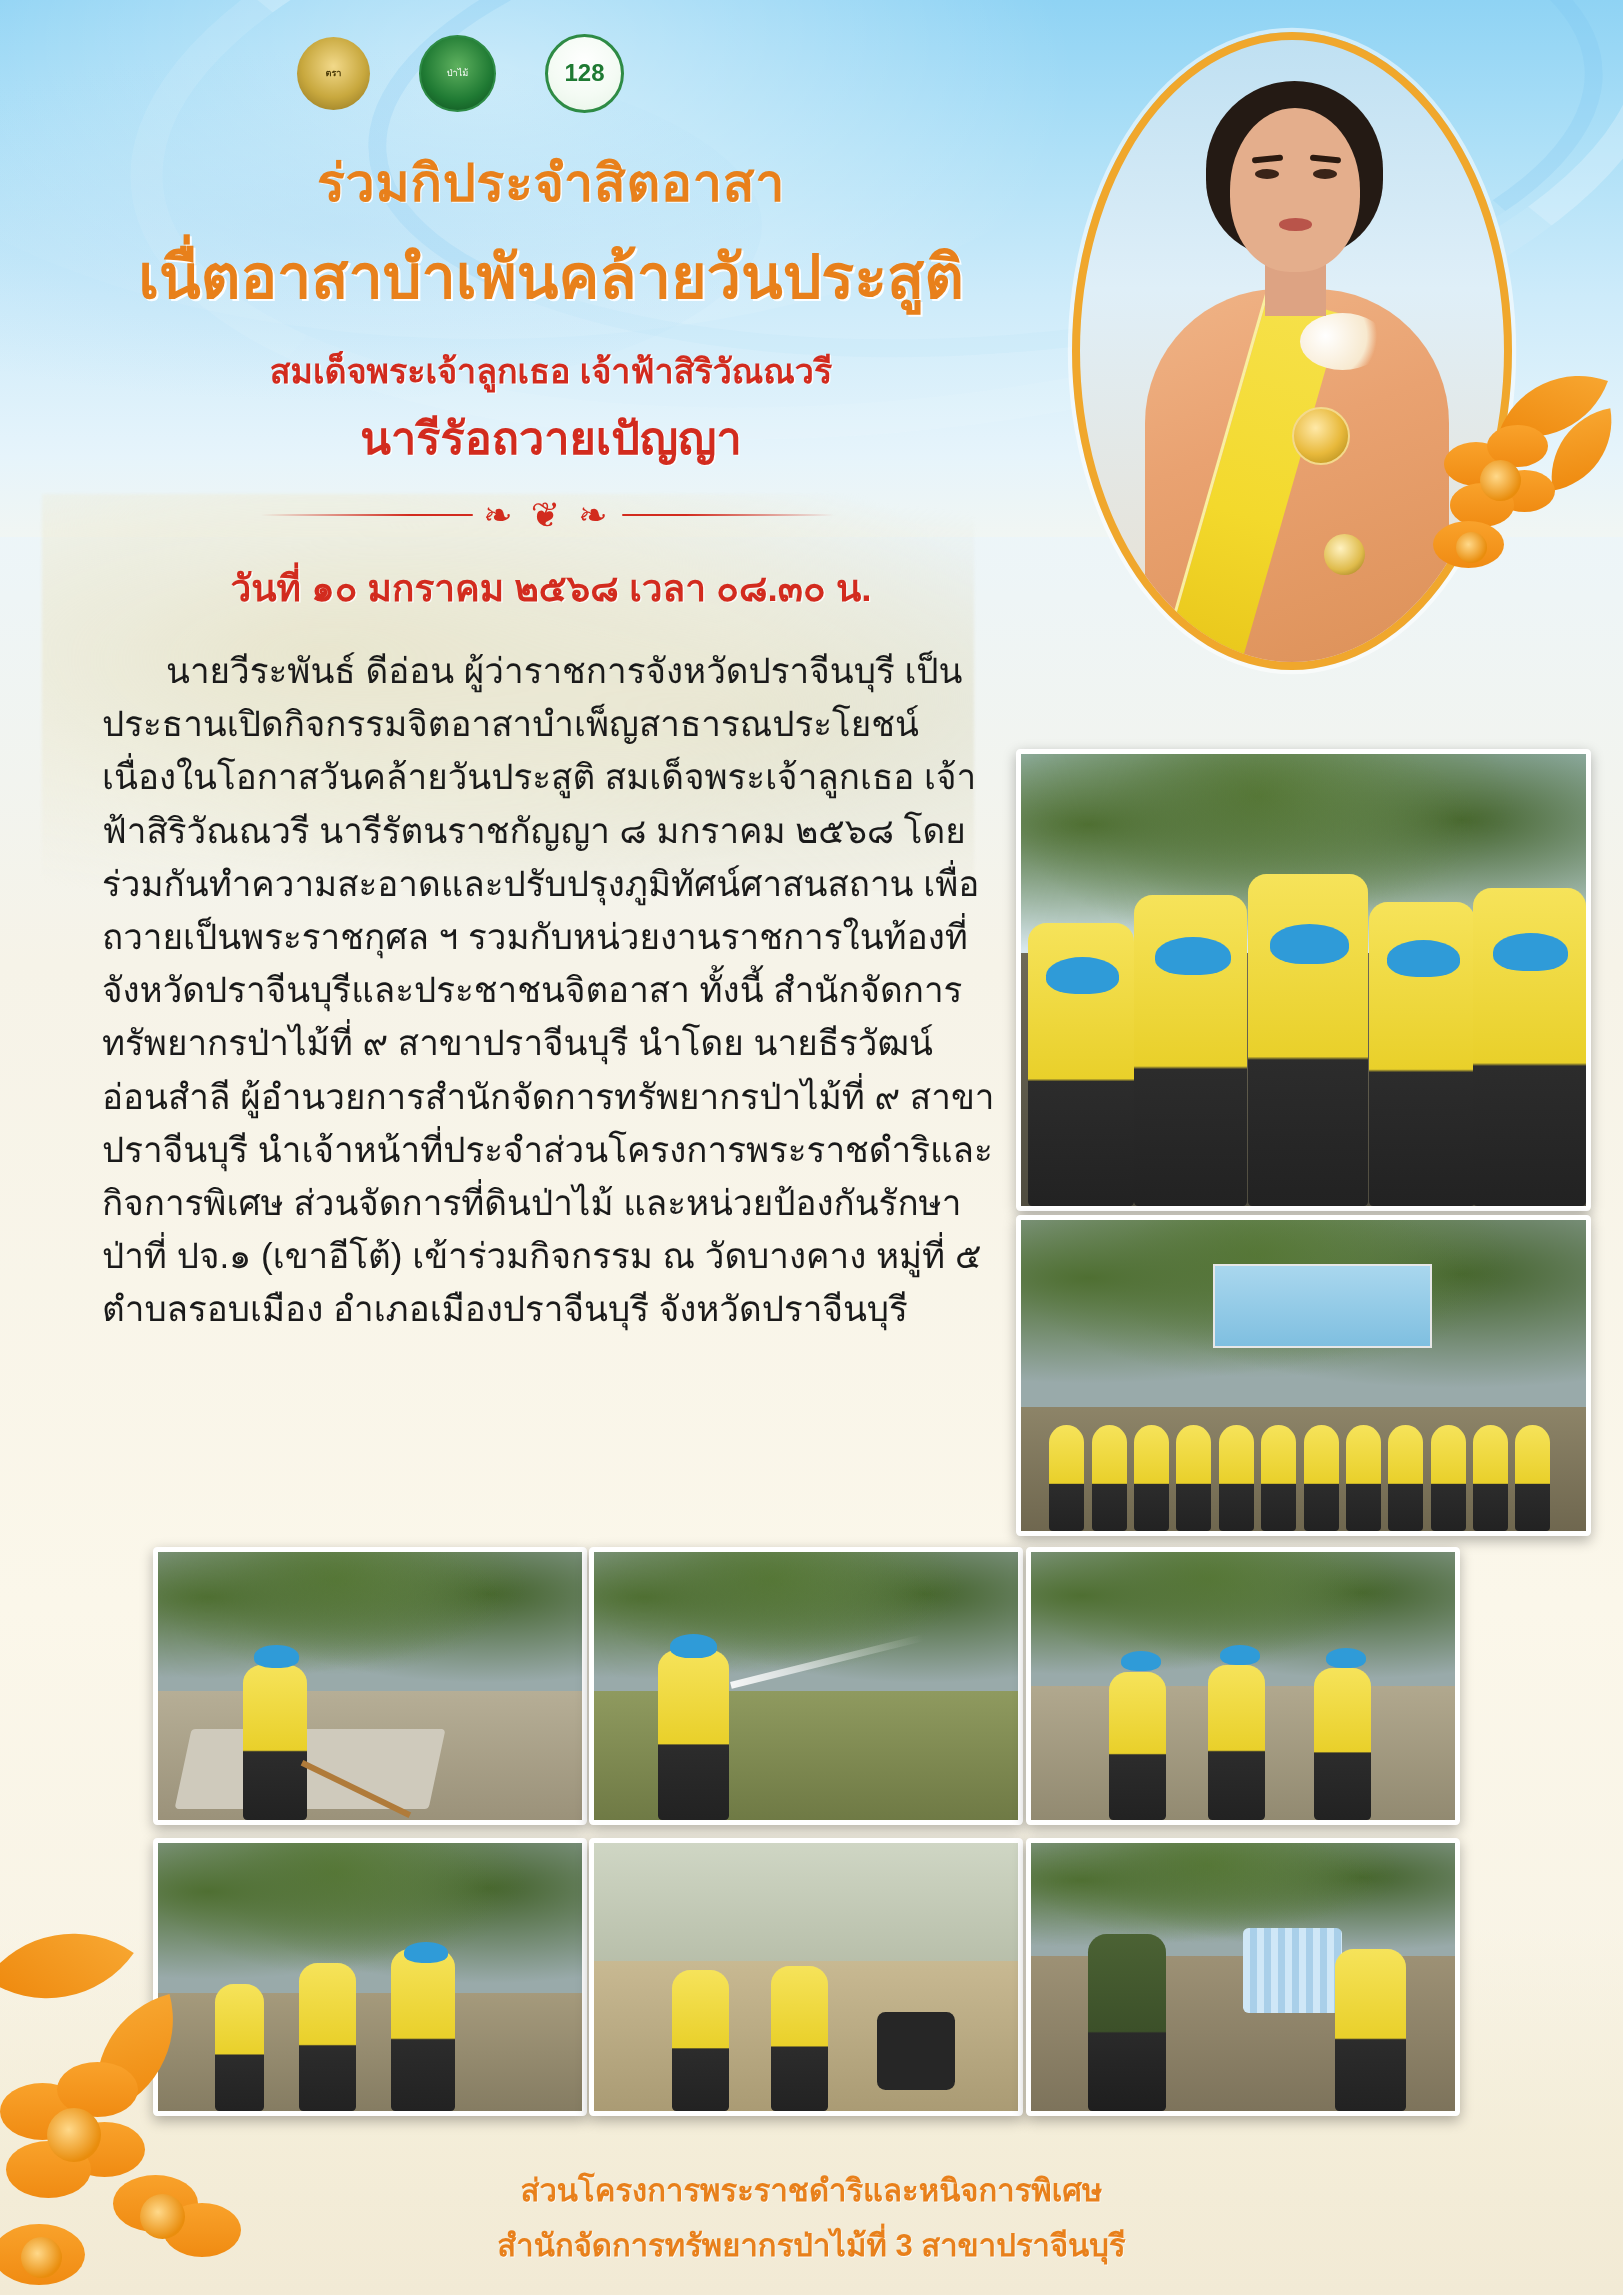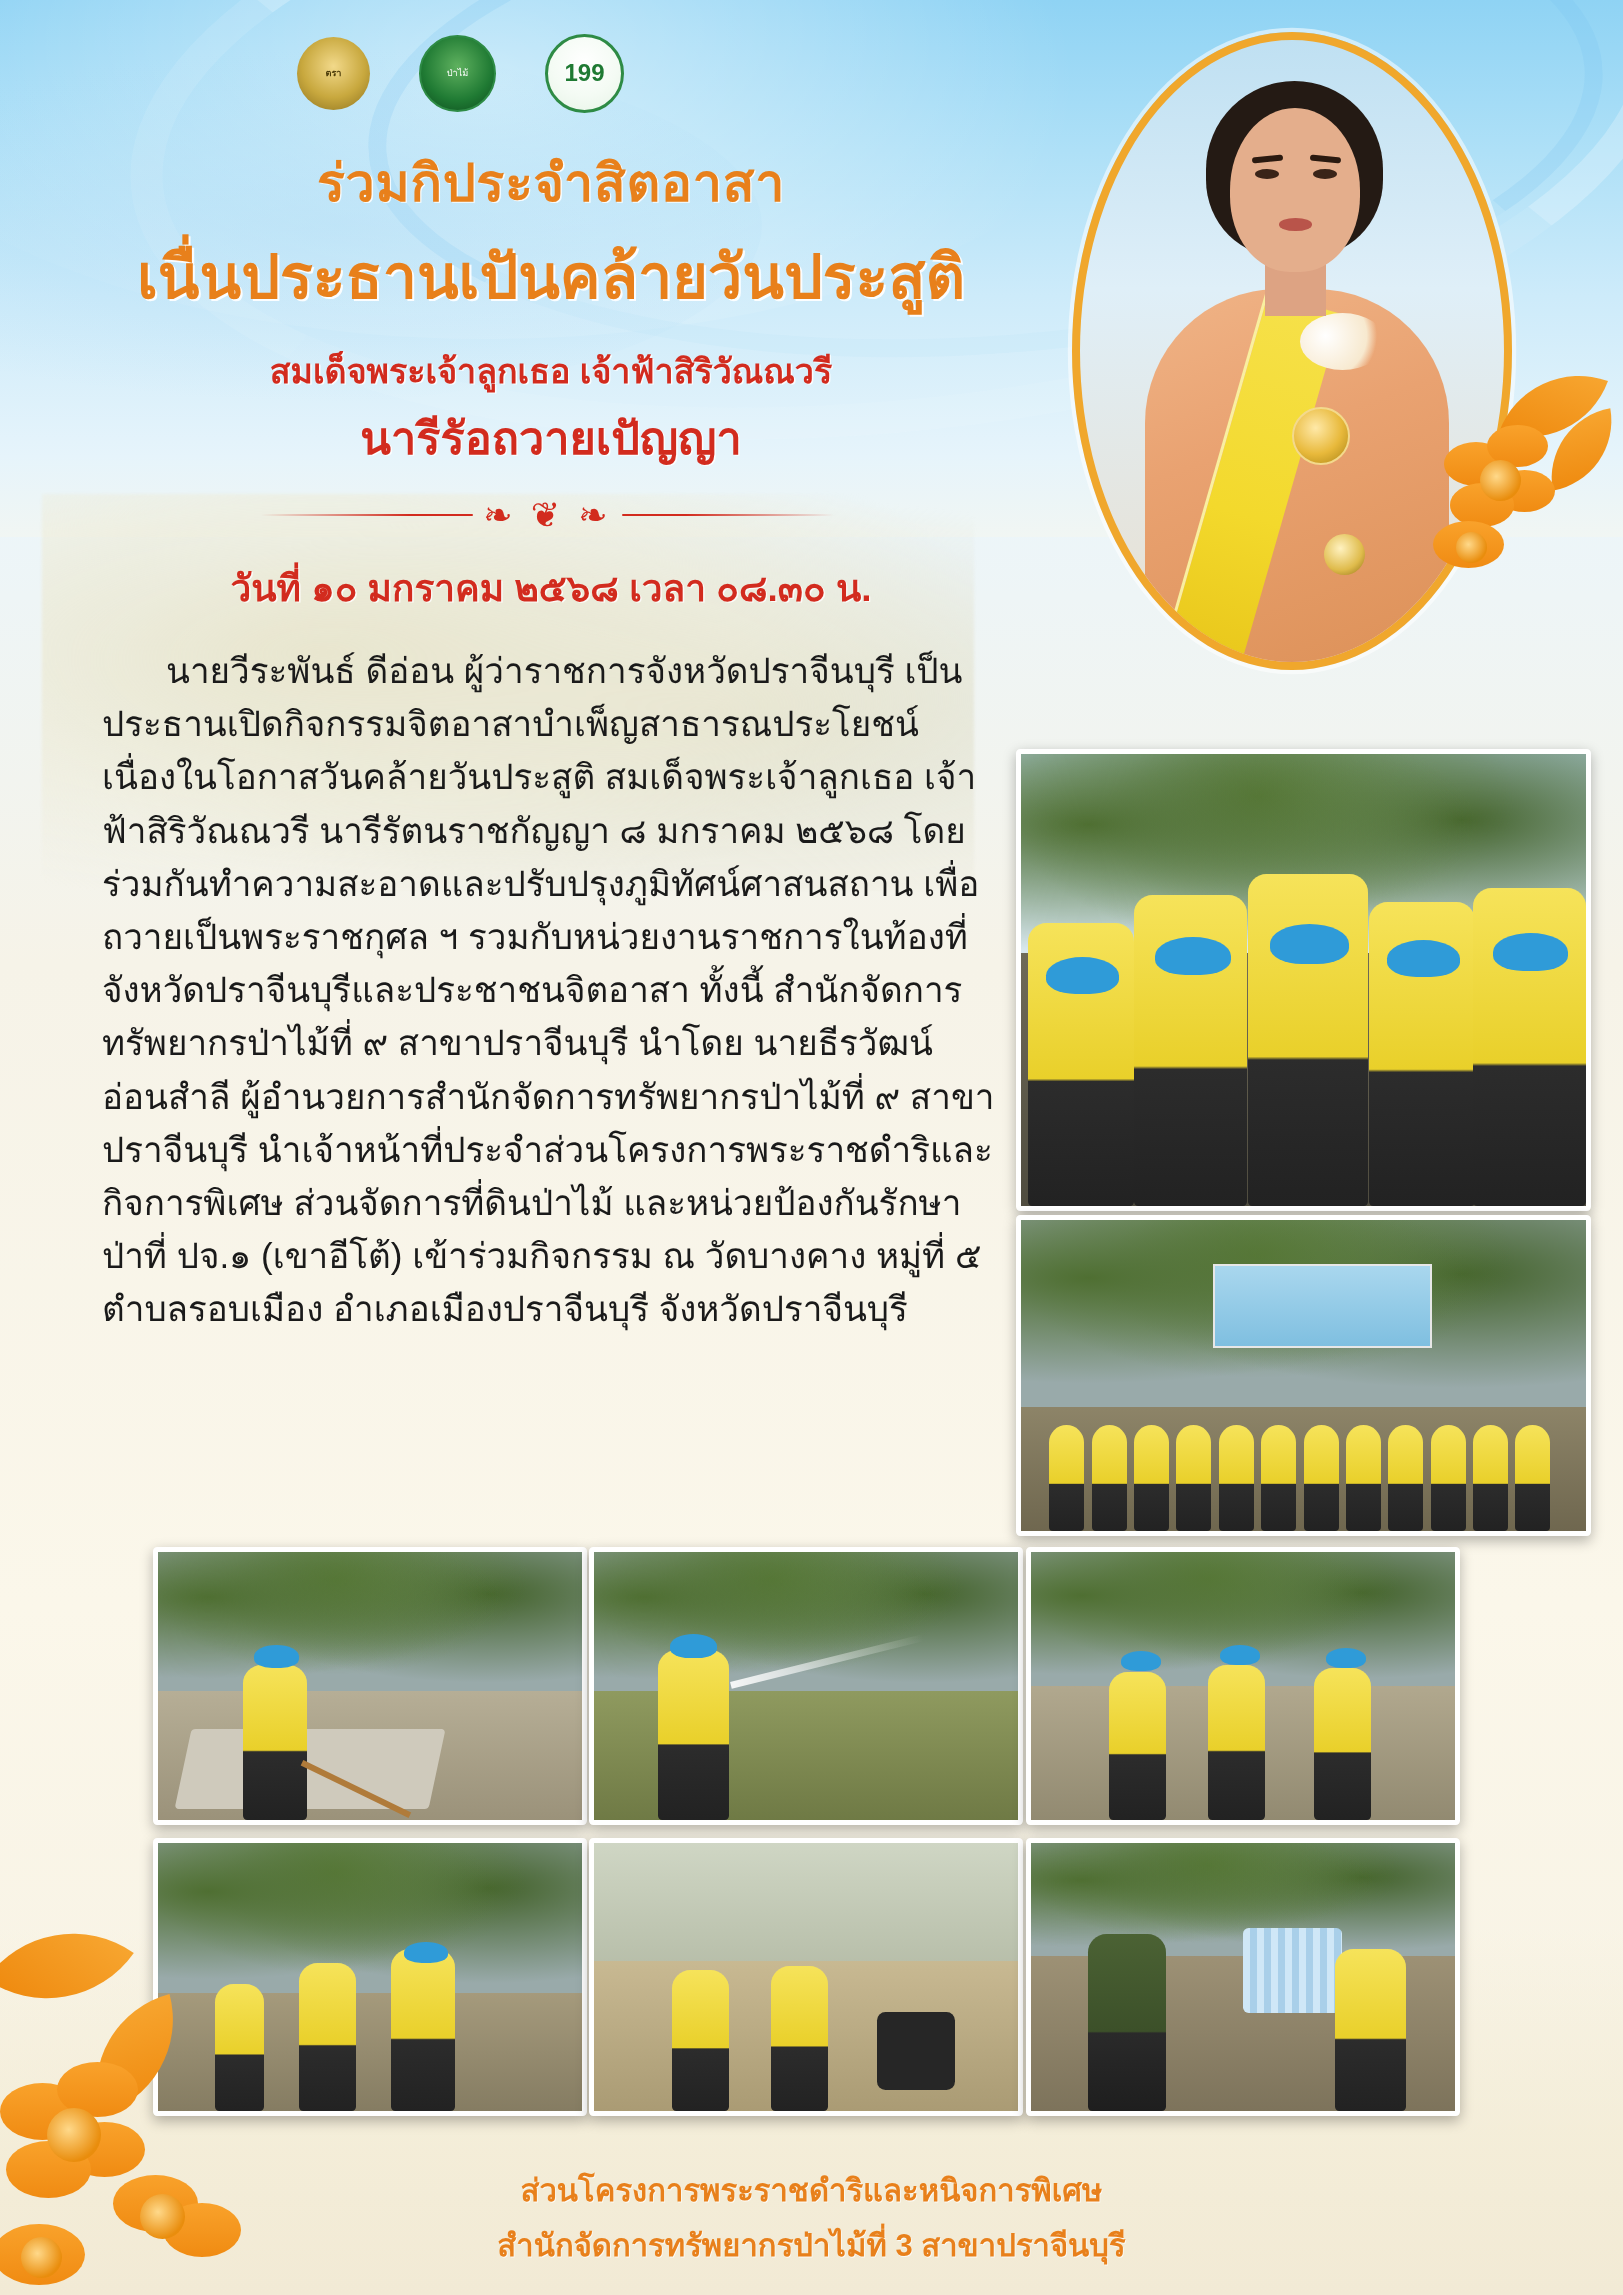--- a/index.html
+++ b/index.html
@@ -370,27 +370,27 @@
   <div class="bg-bottom-wash"></div>
 
   <div class="emblems">
     <div class="emblem emblem-garuda">
       <span>ตรา</span>
     </div>
     <div class="emblem emblem-forest">
       <span>ป่าไม้</span>
     </div>
     <div class="emblem emblem-128">
-      <span>199</span>
+      <span>128</span>
     </div>
   </div>
 
   <div class="headline">
     <div class="h-line1">ร่วมกิประจำสิตอาสา</div>
-    <div class="h-line2">เนื่นประธานเปันคล้ายวันประสูติ</div>
+    <div class="h-line2">เนื่ตอาสาบำเพันคล้ายวันประสูติ</div>
     <div class="h-line3">สมเด็จพระเจ้าลูกเธอ เจ้าฟ้าสิริวัณณวรี</div>
     <div class="h-line4">นารีรัอถวายเปัญญา</div>
   </div>
 
   <div class="ornament">
     <div class="orn-rule"></div>
     <div class="orn-center">❧ ❦ ❧</div>
     <div class="orn-rule right"></div>
   </div>
 

